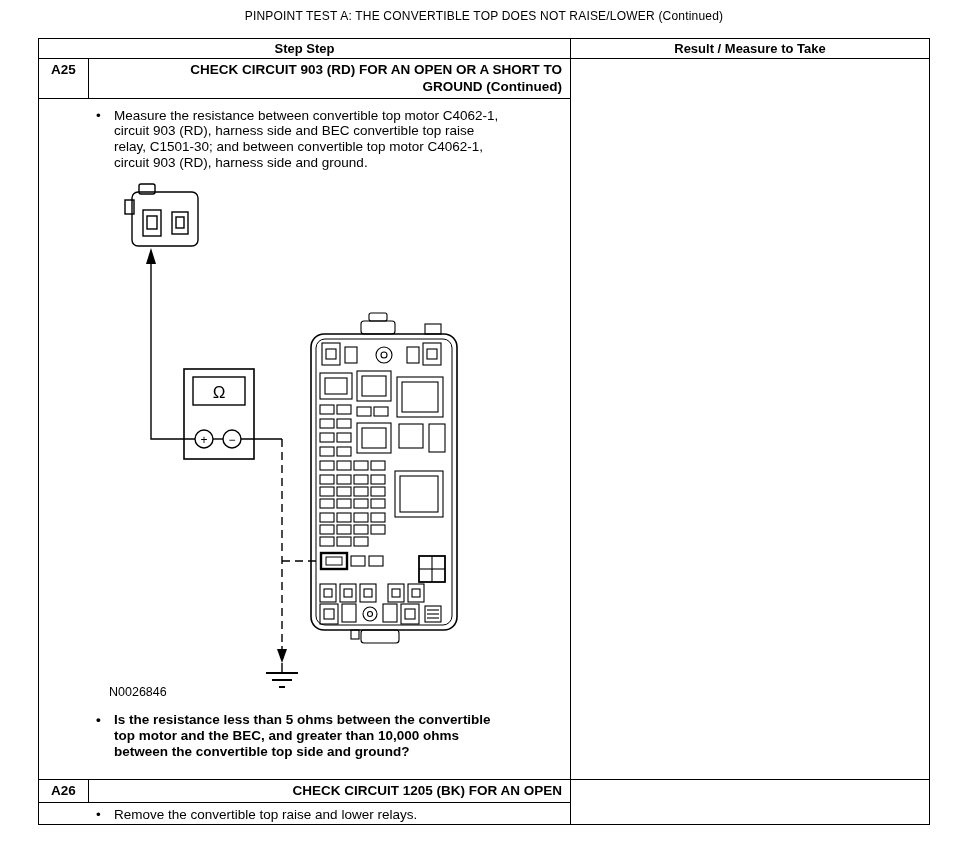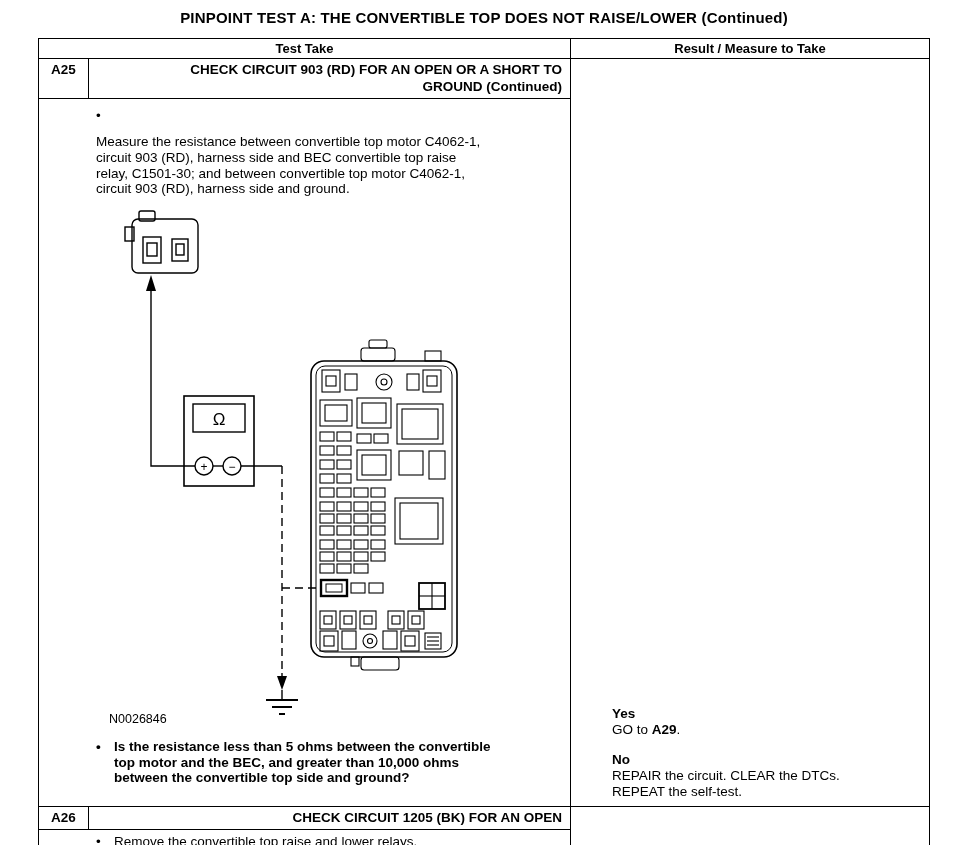--- a/index.html
+++ b/index.html
@@ -3,44 +3,44 @@
 <meta charset="utf-8">
 <style>
   * { margin:0; padding:0; box-sizing:border-box; }
   html,body { background:#ffffff; }
   body {
     width:968px; height:845px;
     font-family:"Liberation Sans", sans-serif;
     color:#000; position:relative; overflow:hidden;
   }
   .page-title {
-    text-align:center; font-weight:bold; font-size:15px;
+    text-align:center; font-weight:normal; font-size:12px;
     padding-top:9px; letter-spacing:0.2px;
   }
   .pp-table {
     position:absolute; left:38px; top:38px; width:892px;
     border:1.5px solid #000; font-size:13.5px;
   }
   .hdr-row { display:flex; border-bottom:1.5px solid #000; font-weight:bold; font-size:13px; }
   .hdr-left { width:532px; border-right:1.5px solid #000; text-align:center; padding:2px 0; }
   .hdr-right { flex:1; text-align:center; padding:2px 0; }
 
   .block { display:flex; }
-  .block-a25 { border-bottom:1.5px solid #000;gap:32px; }
+  .block-a25 { border-bottom:1.5px solid #000; }
   .block-left { width:532px; border-right:1.5px solid #000; display:flex; flex-direction:column; }
   .block-right { flex:1; }
 
   .title-row { display:flex; border-bottom:1.5px solid #000; font-weight:bold; }
   .id-cell { width:50px; border-right:1.5px solid #000; text-align:center; padding:3px 0 2px; }
   .title-cell { flex:1; padding:3px 8px 2px; line-height:1.25;text-align:right; }
 
   .bullet-item { display:flex; gap:11px; line-height:1.16; }
   .bullet-item .dot { width:7px; }
   .bullet-item .dot::before { content:"\2022"; }
-  .measure-bullet { margin:9px 0 0 57px;flex-direction:column; }
+  .measure-bullet { margin:9px 0 0 57px; }
   .question-bullet { margin:10px 0 20px 57px; font-weight:bold; }
   .a26-bullet { margin:4px 0 1px 57px; }
 
   .diagram-wrap { margin-top:2px; height:530px; }
   .diagram-svg text { font-family:"Liberation Sans", sans-serif; fill:#000; }
 
   .result-cell {
     display:flex; flex-direction:column; justify-content:flex-end;
     padding:0 8px 6px 9px; line-height:1.18;
   }
@@ -53,21 +53,21 @@
   }
 </style>
 </head>
 <body>
 
 <div class="page-title">PINPOINT TEST  A: THE CONVERTIBLE TOP DOES NOT RAISE/LOWER (Continued)</div>
 
 <div class="pp-table">
 
   <div class="hdr-row">
-    <div class="hdr-left">Test Take</div>
+    <div class="hdr-left">Step Step</div>
     <div class="hdr-right">Result / Measure to Take</div>
   </div>
 
   <div class="block block-a25">
     <div class="block-left">
       <div class="title-row">
         <div class="id-cell">A25</div>
         <div class="title-cell">
           <div>CHECK CIRCUIT 903 (RD) FOR AN OPEN OR A SHORT TO</div>
           <div>GROUND (Continued)</div>
@@ -240,28 +240,20 @@
       <div class="bullet-item question-bullet">
         <span class="dot"></span>
         <div>
           <div>Is the resistance less than 5 ohms between the convertible</div>
           <div>top motor and the BEC, and greater than 10,000 ohms</div>
           <div>between the convertible top side and ground?</div>
         </div>
       </div>
     </div>
 
-    <div class="block-right result-cell">
-      <div class="bold">Yes</div>
-      <div><span>GO to </span><span class="bold">A29</span><span>.</span></div>
-      <div class="result-gap"></div>
-      <div class="bold">No</div>
-      <div>REPAIR the circuit. CLEAR the DTCs.</div>
-      <div>REPEAT the self-test.</div>
-    </div>
   </div>
 
   <div class="block">
     <div class="block-left">
       <div class="title-row">
         <div class="id-cell">A26</div>
         <div class="title-cell">CHECK CIRCUIT 1205 (BK) FOR AN OPEN</div>
       </div>
       <div class="bullet-item a26-bullet">
         <span class="dot"></span>

